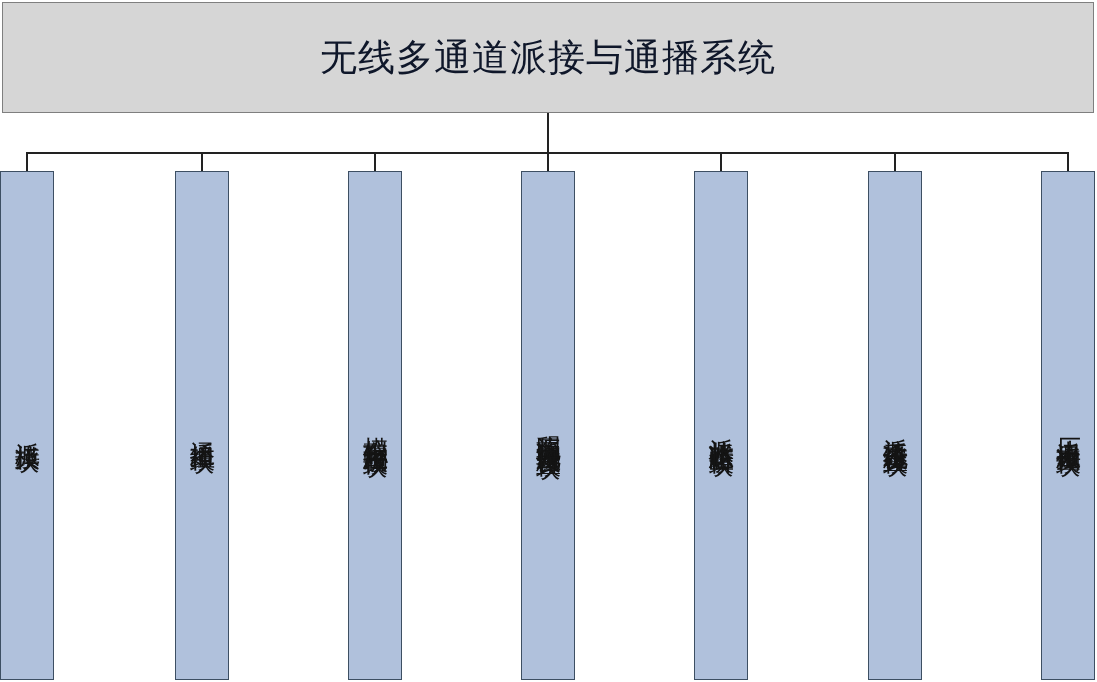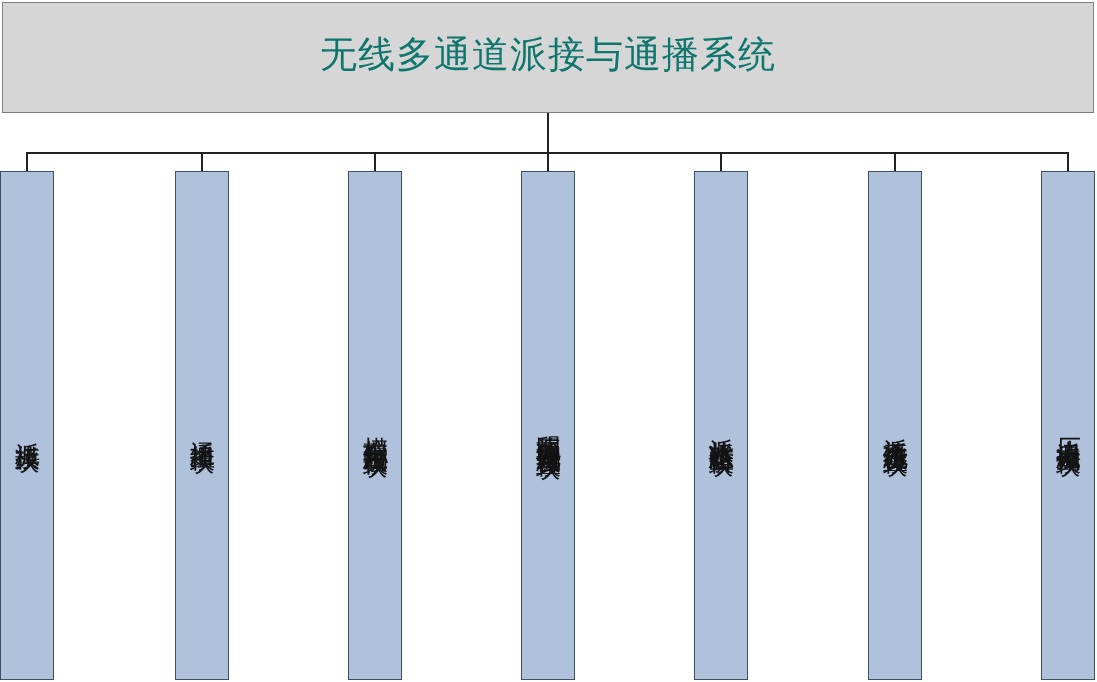--- a/index.html
+++ b/index.html
@@ -25,24 +25,24 @@
     width: 1092px;
     height: 111px;
     background: #d6d6d6;
     border: 1px solid #7f7f7f;
     box-sizing: border-box;
     display: flex;
     align-items: center;
     justify-content: center;
   }
   .title-text {
-    font-family: Liberation Mono, monospace;
+    font-family: Liberation Serif, serif;
     font-size: 37px;
     line-height: 1;
-    color: #0f766e;
+    color: #0f172a;
     letter-spacing: 1px;
     white-space: nowrap;
   }
   
   .line {
     position: absolute;
     background: #222222;
   }
   .stem-v {
     width: 2px;

